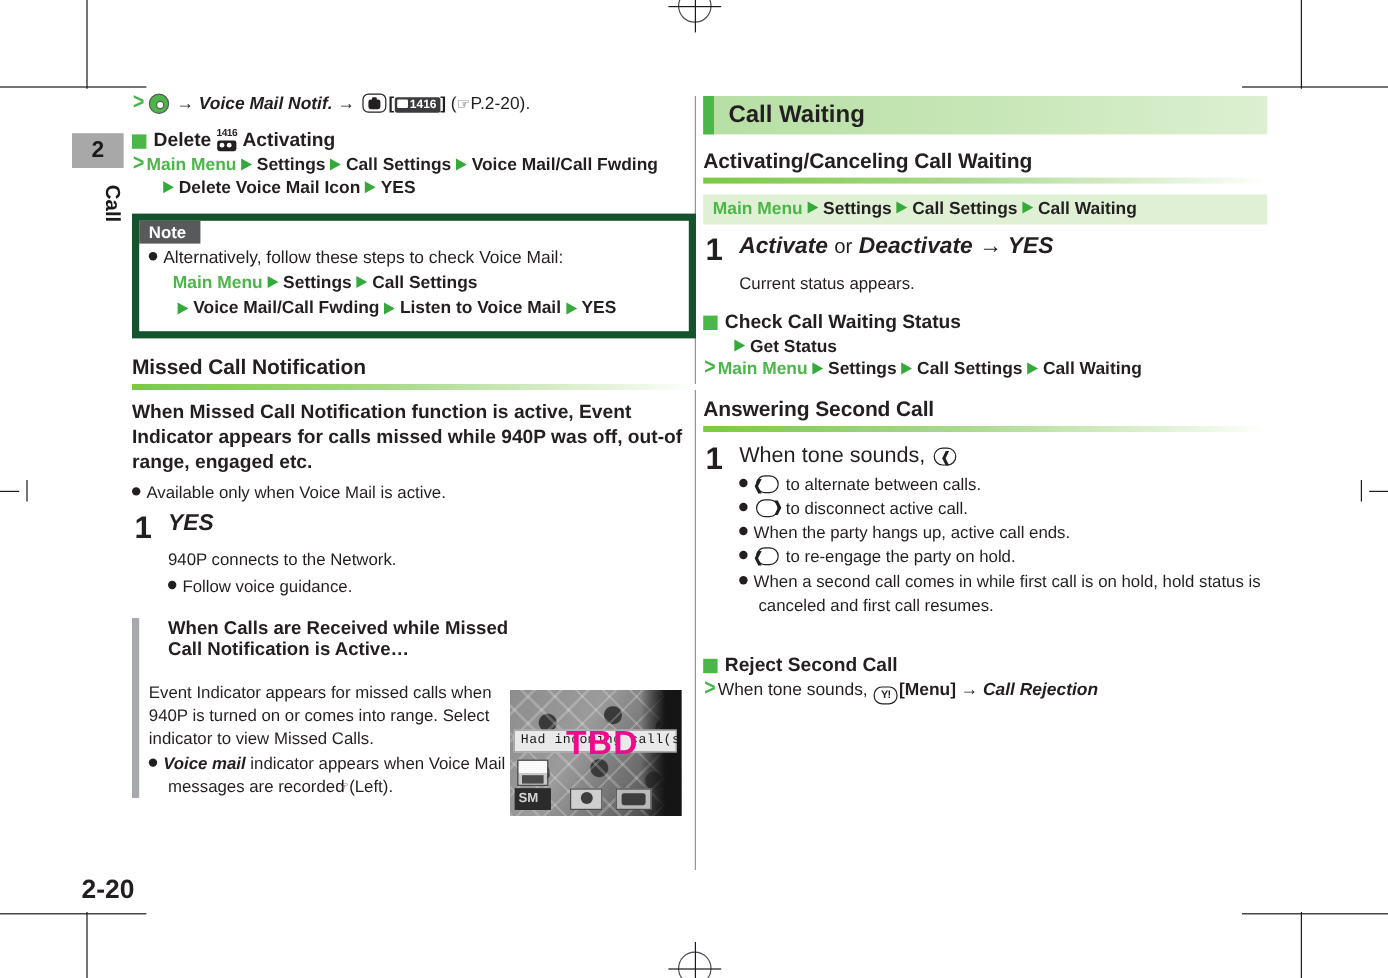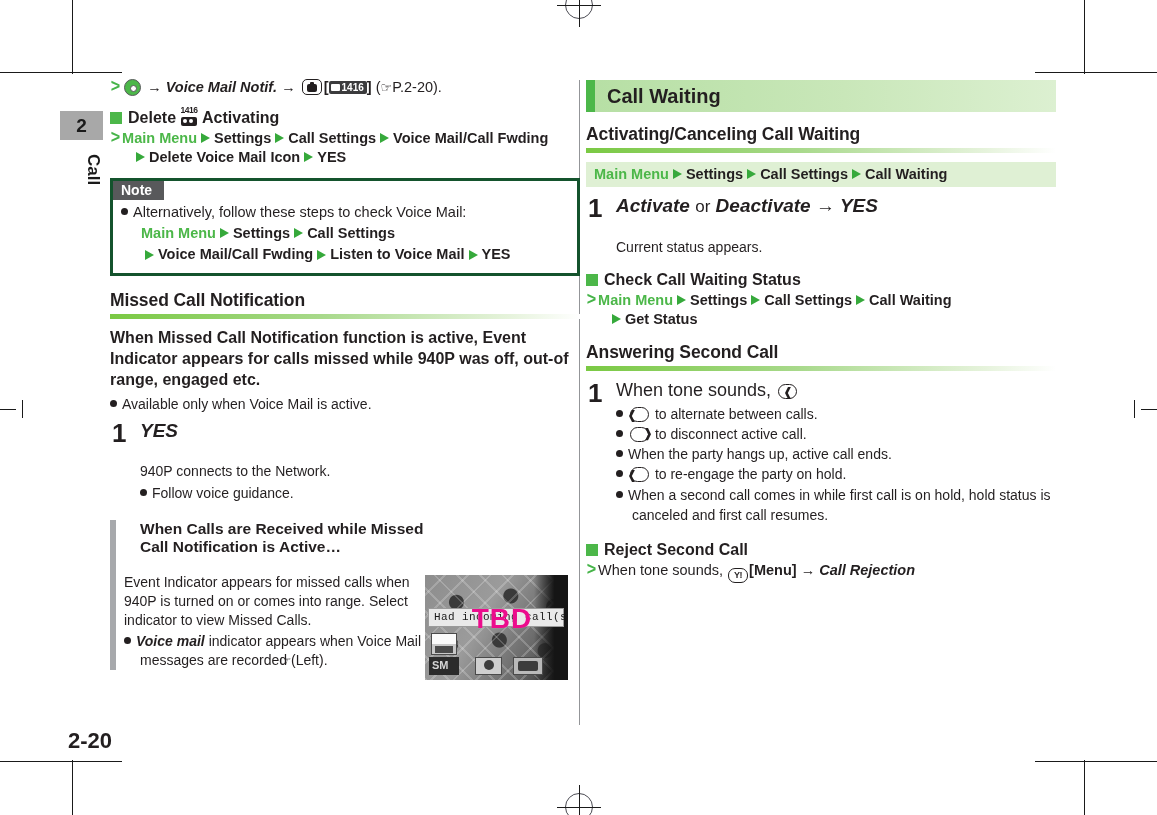--- a/index.html
+++ b/index.html
@@ -102,26 +102,26 @@
   
   .pline { font-size:14.5px; font-weight:bold; color:#231f20; line-height:1.35; white-space:nowrap; }
   .pline .mm { color:#4cb749; }
   .pline.ind { padding-left:22px; }
 
   
   .step { position:relative; padding-left:30px; margin-top:8px; }
   .step .num { position:absolute; left:2px; top:0px; font-size:26px; font-weight:bold; color:#231f20; line-height:1; }
   .step .title { font-size:19px; font-weight:bold; font-style:italic; color:#231f20; line-height:1.15; }
   .step .title.reg { font-style:normal; font-weight:normal; font-size:18px; }
-  .step .desc { font-size:14px; color:#231f20; margin-top:21px; line-height:1.35; }
+  .step .desc { font-size:14px; color:#231f20; margin-top:10px; line-height:1.35; }
   .step ul { list-style:none; margin:2px 0 0 0; padding:0; }
   .step li { font-size:14px; line-height:1.45; color:#231f20; padding-left:16px; text-indent:-16px; }
 
   
-  .notebox { border:3px solid #14532d; margin:10px 0 14px 0; }
+  .notebox { border:6px solid #14532d; margin:10px 0 14px 0; }
   .notehdr { display:inline-block; background:#58595b; color:#ffffff; font-size:14px; font-weight:bold; padding:1px 12px 2px 8px; }
   .notebody { padding:2px 8px 7px 8px; }
   .notebody .l1 { font-size:14.5px; color:#231f20; line-height:1.45; }
   .notebody .l2 { font-size:14.5px; font-weight:bold; padding-left:20px; line-height:1.5; white-space:nowrap; }
   .notebody .l2 .mm { color:#4cb749; }
 
   
   .callout { position:relative; padding-left:14px; margin-top:12px; }
   .callout .lbar { position:absolute; left:0; top:0; width:6px; height:100%; background:#a7a9ac; }
   .callout h4 { margin:16px; font-size:15.5px; font-weight:bold; line-height:1.2; color:#231f20; }
@@ -369,46 +369,46 @@
       <span style="font-style:normal;">→</span>
       <span>YES</span>
     </div>
     <div class="desc">Current status appears.</div>
   </div>
 
   <div class="sub" style="margin-top:14px;">
     <span class="gsq"></span>
     <span>Check Call Waiting Status</span>
   </div>
+  <div class="pline ind">
+    <span class="tri"></span><span>Get Status</span>
+  </div>
   <div class="pline">
     <span class="gchev">&gt;</span><span class="mm">Main Menu</span><span class="tri"></span><span>Settings</span><span class="tri"></span><span>Call Settings</span><span class="tri"></span><span>Call Waiting</span>
-  </div>
-  <div class="pline ind">
-    <span class="tri"></span><span>Get Status</span>
   </div>
 
   <div class="h2" style="margin-top:12px;">Answering Second Call</div>
   <div class="grule"></div>
 
   <div class="step" style="margin-top:4px;">
     <div class="num">1</div>
     <div class="title reg">
       <span>When tone sounds,</span>
       <span class="keyround"><span class="hs">❰</span></span>
     </div>
     <ul style="margin-top:3px;">
       <li><span class="dot"></span><span class="keyround"><span class="hs">❰</span></span> <span>to alternate between calls.</span></li>
       <li><span class="dot"></span><span class="keyround"><span class="hs" style="transform:rotate(180deg);display:block;">❰</span></span> <span>to disconnect active call.</span></li>
       <li><span class="dot"></span><span>When the party hangs up, active call ends.</span></li>
       <li><span class="dot"></span><span class="keyround"><span class="hs">❰</span></span> <span>to re-engage the party on hold.</span></li>
       <li><span class="dot"></span><span>When a second call comes in while first call is on hold, hold status is canceled and first call resumes.</span></li>
     </ul>
   </div>
 
-  <div class="sub" style="margin-top:16px;">
+  <div class="sub" style="margin-top:32px;">
     <span class="gsq"></span>
     <span>Reject Second Call</span>
   </div>
   <div class="pline" style="font-weight:normal;">
     <span class="gchev">&gt;</span><span>When tone sounds,</span>
     <span class="keysoft">Y!</span><span class="b">[Menu]</span>
     <span class="b">→</span>
     <span class="b i">Call Rejection</span>
   </div>
 </div>

